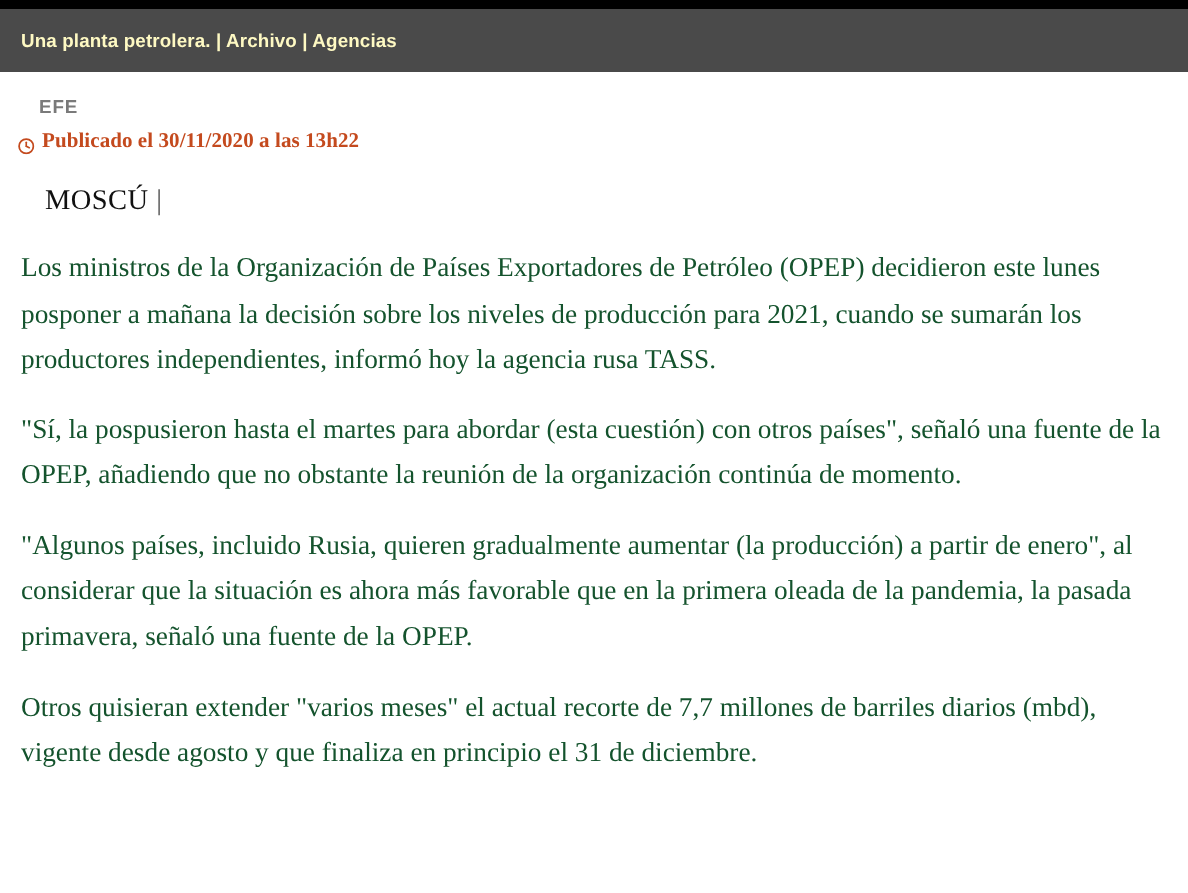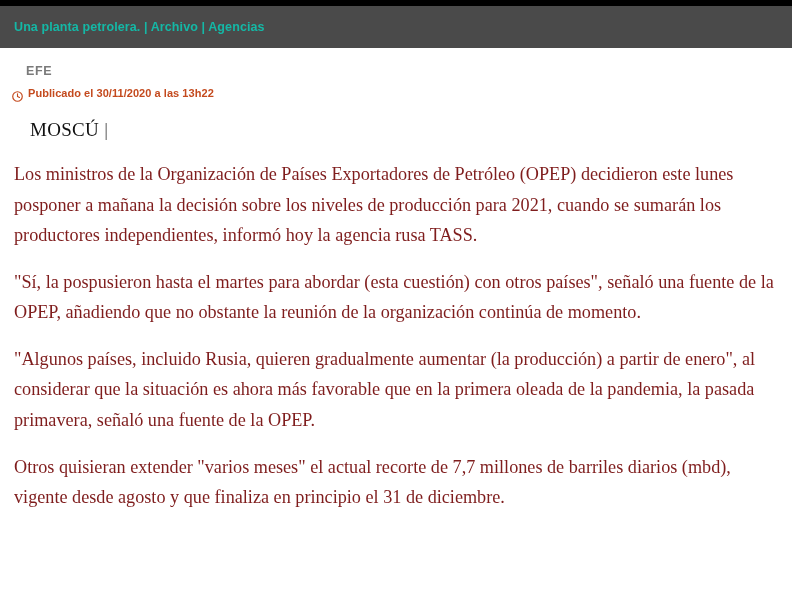--- a/index.html
+++ b/index.html
@@ -25,21 +25,21 @@
   
   .top-strip {
     height: 6px;
     background: #000000;
     width: 100%;
   }
 
   
   .caption-bar {
     background: #4a4a4a;
-    color: #14b8a6;
+    color: #fef9c3;
     height: 42px;
     display: flex;
     align-items: center;
     padding: 0 0 0 14px;
     box-sizing: border-box;
   }
   .caption-text {
     font-family: "Liberation Sans", sans-serif;
     font-size: 12.5px;
     font-weight: bold;
@@ -70,22 +70,22 @@
     margin-left: 2px;
   }
   .clock-icon {
     width: 11px;
     height: 11px;
     margin-right: 5px;
     display: inline-block;
     flex: 0 0 auto;
   }
   .pubdate-text {
-    font-family: Liberation Sans, sans-serif;
-    font-size: 11px;
+    font-family: Liberation Serif, serif;
+    font-size: 14px;
     font-weight: bold;
     color: #c44a1e;
     letter-spacing: 0.05px;
   }
 
   .dateline {
     font-family: "Liberation Serif", serif;
     font-size: 19px;
     color: #111111;
     margin-top: 20px;
@@ -94,21 +94,21 @@
   }
   .dateline .sep {
     color: #555;
     font-weight: normal;
   }
 
   .body-par {
     font-family: "Liberation Serif", serif;
     font-size: 18.2px;
     line-height: 1.68;
-    color: #7f1d1d;
+    color: #14532d;
     margin: 16px 0 0 4px;
     padding-right: 6px;
     text-align: left;
   }
   .body-par:first-of-type { margin-top: 18px; }
 </style>
 </head>
 <body>
 
 <div class="page">

